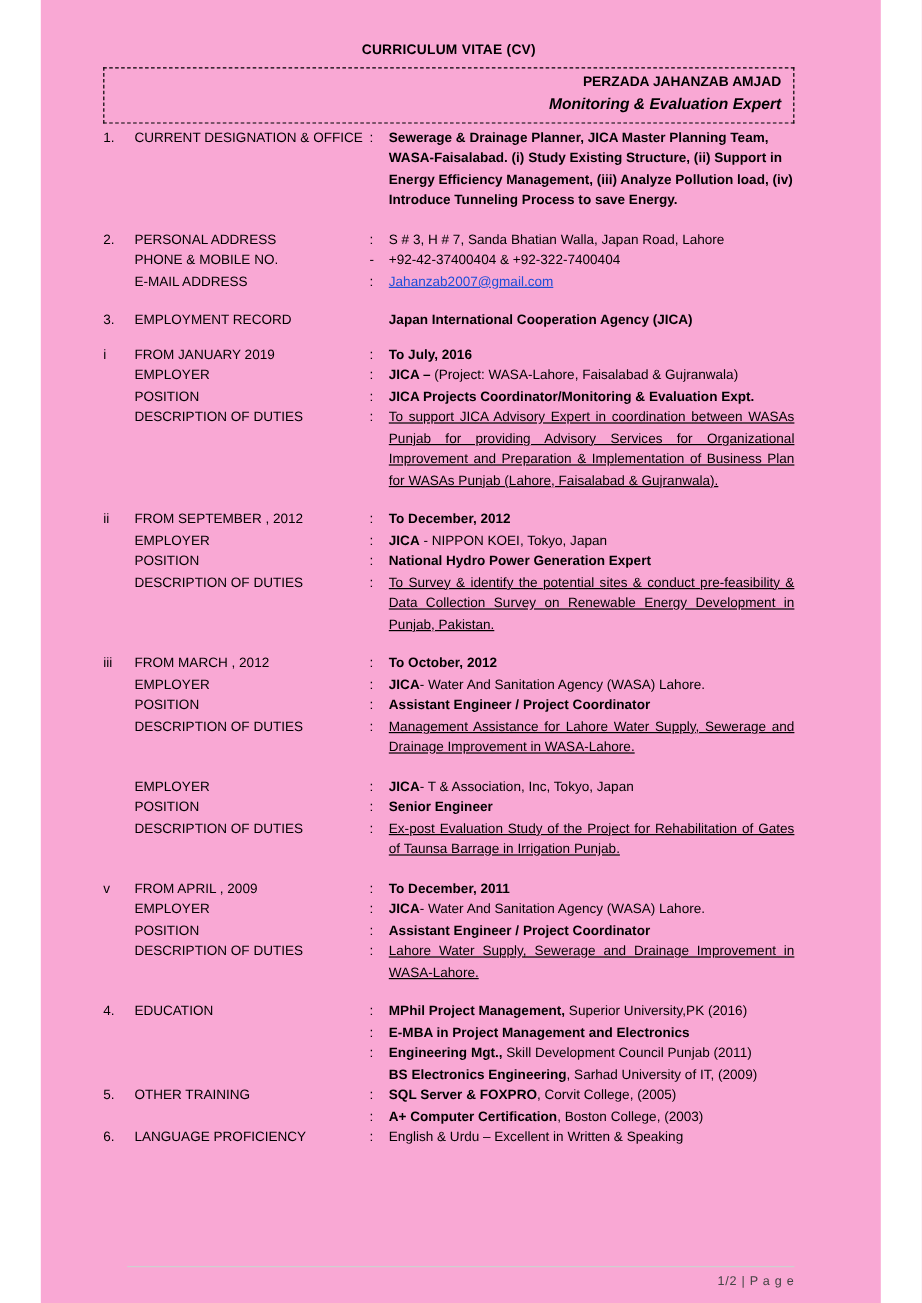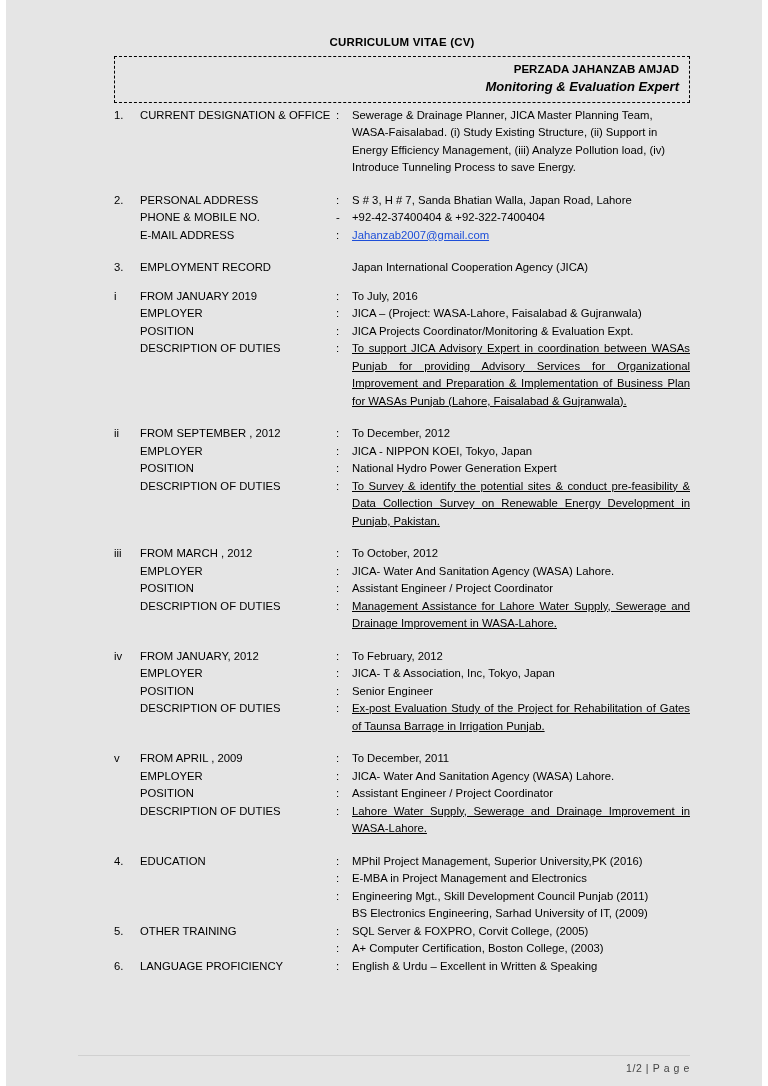--- a/index.html
+++ b/index.html
@@ -6,26 +6,26 @@
     margin: 0;
     padding: 0;
     background: #ffffff;
   }
   body {
     font-family: "Liberation Sans", sans-serif;
     color: #000000;
   }
   .page {
     position: relative;
-    width: 756px;
+    width: 700px;
     height: 1086px;
     margin: 0 auto;
-    background: #e5e5e5;
+    background: #f9a8d4;
     box-sizing: border-box;
-    padding: 36px 72px 0 108px;
+    padding: 36px 72px 0 52px;
   }
   .doc-title {
     text-align: center;
     font-weight: bold;
     font-size: 11.5px;
     letter-spacing: 0.2px;
     margin-bottom: 8px;
   }
   .name-box {
     border: 1px dashed #000;
@@ -53,21 +53,21 @@
     vertical-align: top;
     padding: 0;
     line-height: 1.55;
   }
   .c-num   { width: 26px; }
   .c-lbl   { width: 196px; }
   .c-colon { width: 16px; }
   .c-val   { }
   .blk { margin-bottom: 15px; }
   .blk-sm { margin-bottom: 11px; }
-  .b { font-weight: normal; }
+  .b { font-weight: bold; }
   .just { text-align: justify; text-decoration: underline; }
   .link {
     color: #1d4ed8;
     text-decoration: underline;
   }
   .rom { width: 26px; padding-left: 4px; }
   .footer {
     position: absolute;
     left: 72px;
     right: 72px;
@@ -219,26 +219,20 @@
       <td class="rom"></td>
       <td class="c-lbl">DESCRIPTION OF DUTIES</td>
       <td class="c-colon">:</td>
       <td class="c-val just">Management Assistance for Lahore Water Supply, Sewerage and Drainage Improvement in WASA-Lahore.</td>
     </tr>
   </tbody>
     </table>
 
   <table class="sec blk">
     <tbody>
-        <tr>
-      <td class="rom">iv</td>
-      <td class="c-lbl">FROM JANUARY, 2012</td>
-      <td class="c-colon">:</td>
-      <td class="c-val b">To February, 2012</td>
-    </tr>
     <tr>
       <td class="rom"></td>
       <td class="c-lbl">EMPLOYER</td>
       <td class="c-colon">:</td>
       <td class="c-val"><span class="b">JICA</span><span>- T &amp; Association, Inc, Tokyo, Japan</span></td>
     </tr>
     <tr>
       <td class="rom"></td>
       <td class="c-lbl">POSITION</td>
       <td class="c-colon">:</td>

